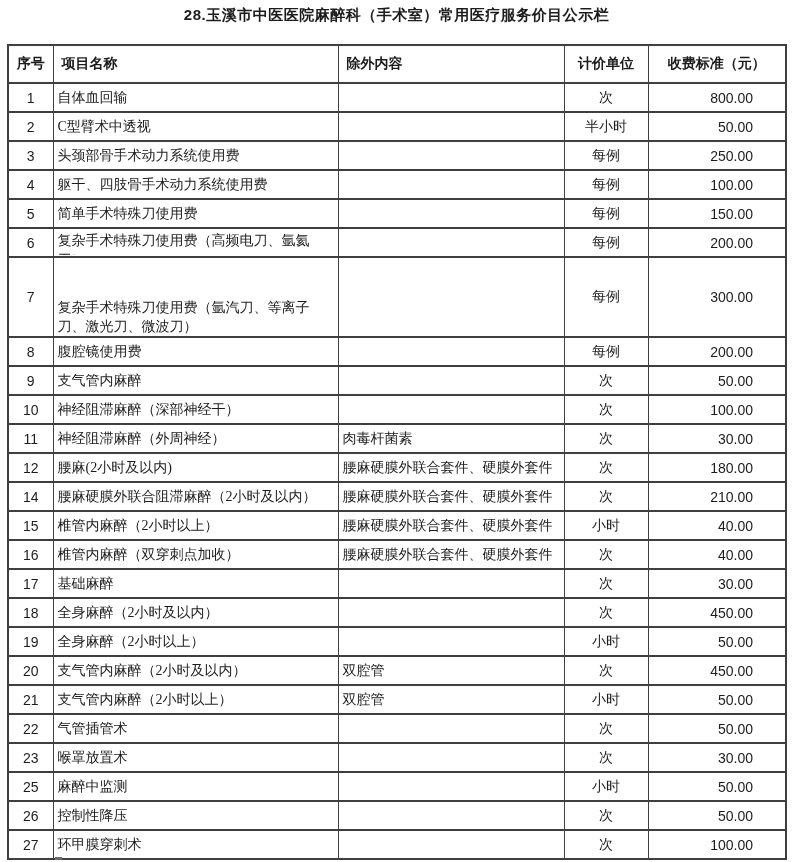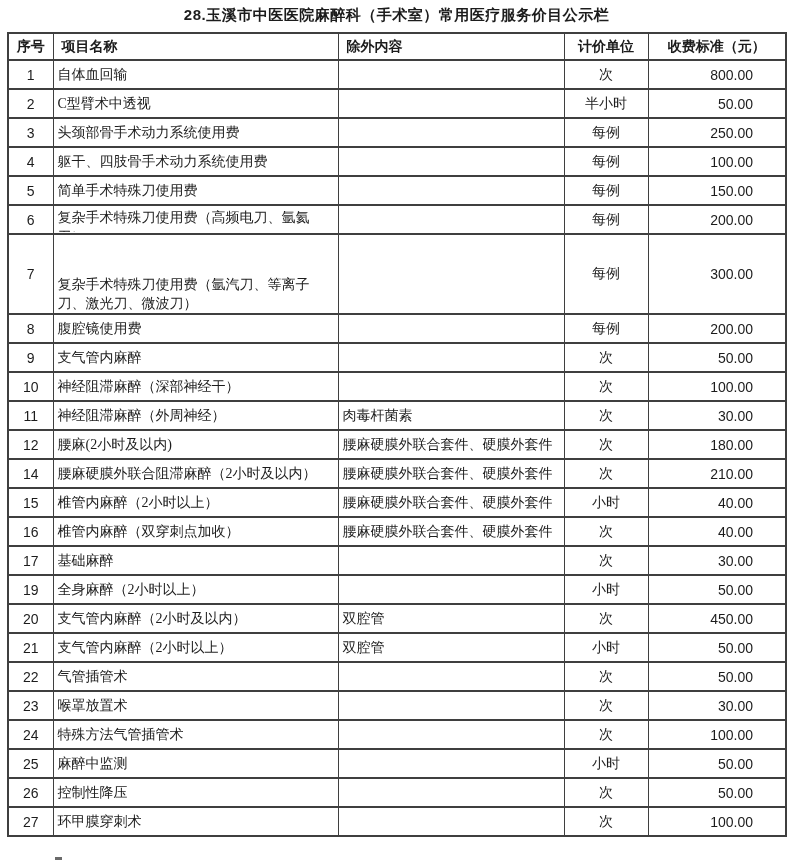--- a/index.html
+++ b/index.html
@@ -11,21 +11,21 @@
   html,body{margin:0;padding:0;}
   body{
     width:793px;height:862px;
     background:var(--bg);
     color:var(--text);
     font-family:"Liberation Sans","DejaVu Sans",sans-serif;
     position:relative;
     overflow:hidden;
   }
   .title{
-    height:32px;
+    height:44px;
     line-height:30px;
     text-align:center;
     font-size:15px;
     font-weight:bold;
     letter-spacing:0.5px;
   }
   table.price-table{
     border-collapse:collapse;
     table-layout:fixed;
     width:778px;
@@ -35,21 +35,21 @@
   .price-table th,
   .price-table td{
     border:1px solid var(--border);
     border-top-width:2px;
     border-bottom-width:2px;
     padding:0;
     font-size:14px;
     vertical-align:middle;
     overflow:hidden;
   }
-  thead tr{height:27px;}
+  thead tr{height:38px;}
   tbody tr{height:29px;}
   tbody tr:nth-child(7){height:43px;}
   th{font-weight:bold;}
   th.col-name, th.col-excl{text-align:left;padding-left:8px;}
   th.col-no, th.col-unit, th.col-price{text-align:center;}
   td.col-no, td.col-unit{text-align:center;}
   td.col-price{text-align:right;padding-right:32px;}
   td.col-name .clip, td.col-excl .clip{
     padding:0 4px;
     line-height:19px;
@@ -277,20 +277,31 @@
     <td class="col-name">
             <div class="clip">基础麻醉</div>
           </td>
     <td class="col-excl">
             <div class="clip"></div>
           </td>
     <td class="col-unit">次</td>
     <td class="col-price">30.00</td>
   </tr>
 
+  <tr>
+    <td class="col-no">18</td>
+    <td class="col-name">
+            <div class="clip">全身麻醉（2小时及以内）</div>
+          </td>
+    <td class="col-excl">
+            <div class="clip"></div>
+          </td>
+    <td class="col-unit">次</td>
+    <td class="col-price">450.00</td>
+  </tr>
 
   <tr>
     <td class="col-no">19</td>
     <td class="col-name">
             <div class="clip">全身麻醉（2小时以上）</div>
           </td>
     <td class="col-excl">
             <div class="clip"></div>
           </td>
     <td class="col-unit">小时</td>
@@ -338,31 +349,20 @@
     <td class="col-name">
             <div class="clip">喉罩放置术</div>
           </td>
     <td class="col-excl">
             <div class="clip"></div>
           </td>
     <td class="col-unit">次</td>
     <td class="col-price">30.00</td>
   </tr>
 
-  <tr>
-    <td class="col-no">24</td>
-    <td class="col-name">
-            <div class="clip">特殊方法气管插管术</div>
-          </td>
-    <td class="col-excl">
-            <div class="clip"></div>
-          </td>
-    <td class="col-unit">次</td>
-    <td class="col-price">100.00</td>
-  </tr>
 
   <tr>
     <td class="col-no">25</td>
     <td class="col-name">
             <div class="clip">麻醉中监测</div>
           </td>
     <td class="col-excl">
             <div class="clip"></div>
           </td>
     <td class="col-unit">小时</td>

